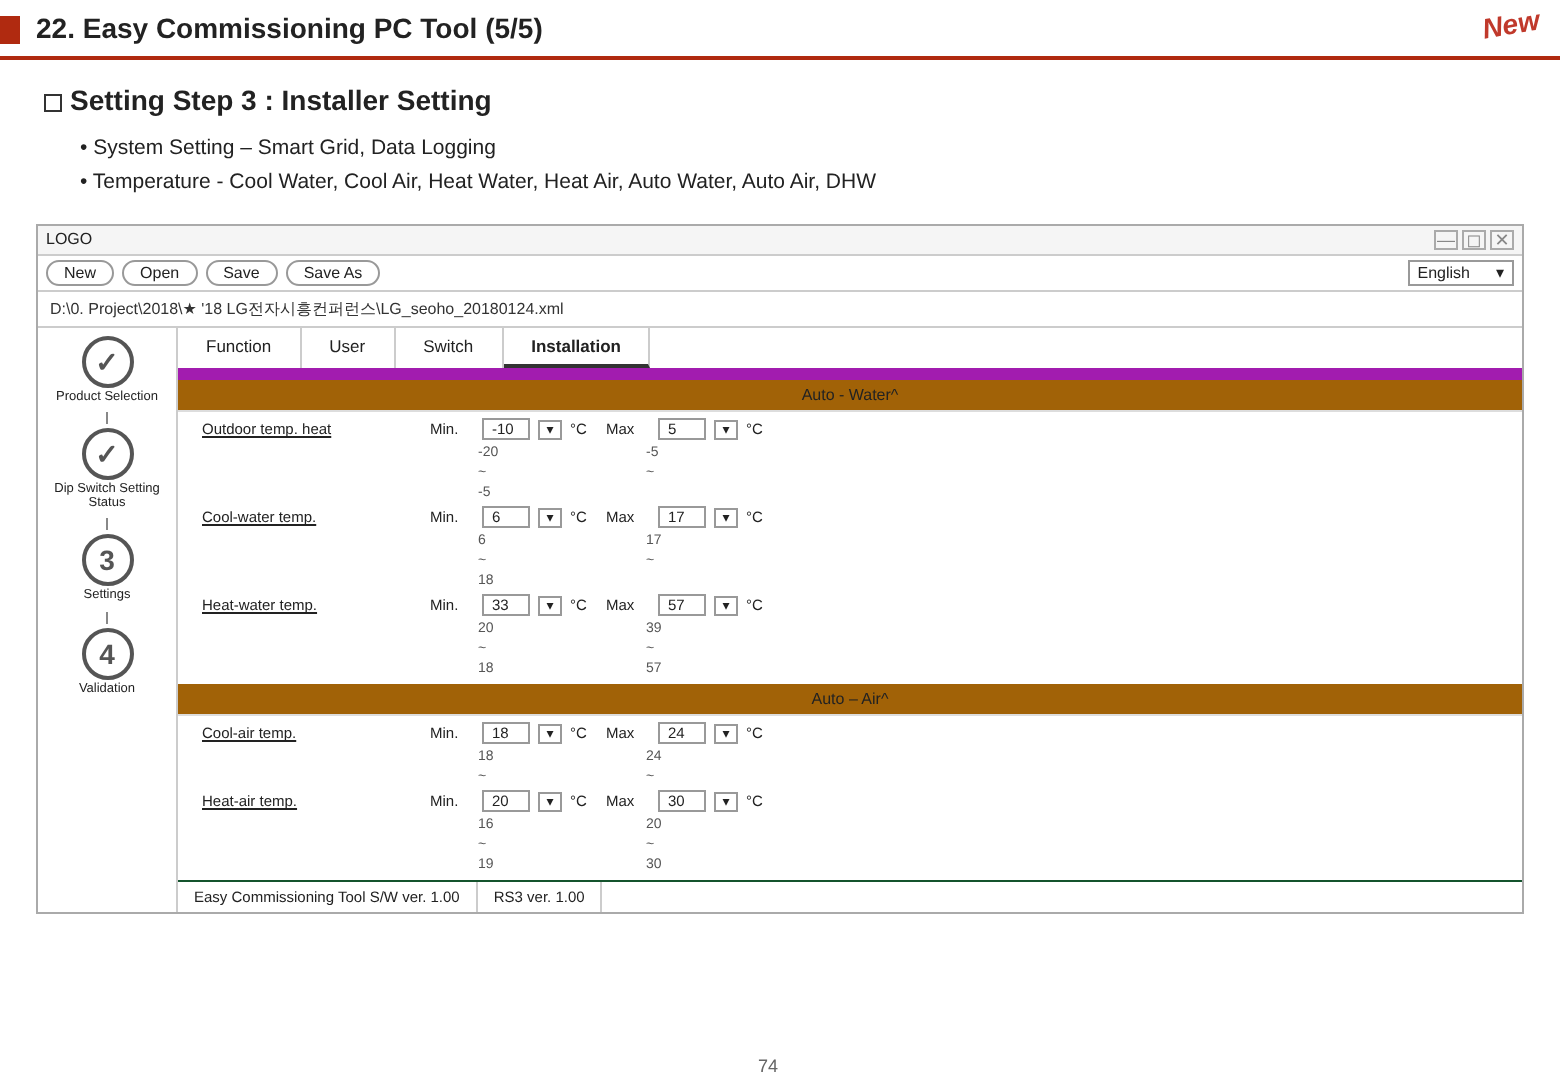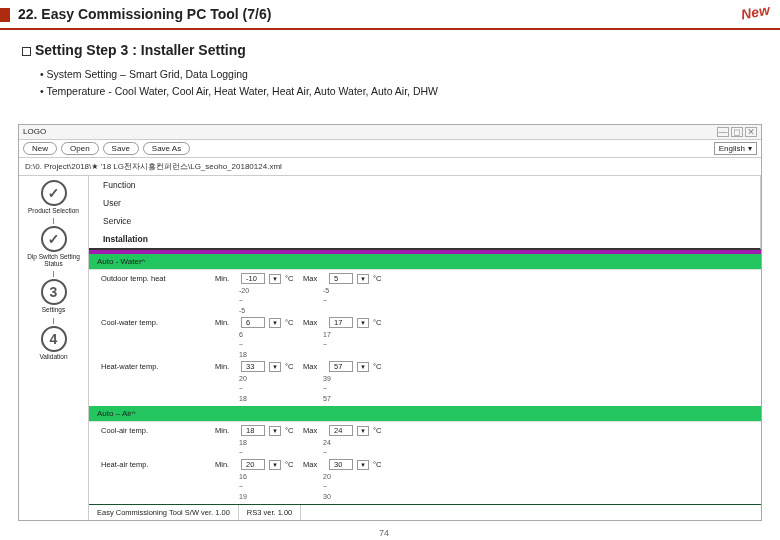--- a/index.html
+++ b/index.html
@@ -3,59 +3,59 @@
 <meta charset="utf-8">
 <style>
   * { box-sizing: border-box; margin: 0; padding: 0; }
   body { width: 780px; height: 540px; font-family: Arial, sans-serif; font-size: 10px; color: #222; background: #fff; position: relative; overflow: hidden; }
   .side-tick { position: absolute; left: 0; top: 8px; width: 10px; height: 14px; background: #b02a10; }
   .title-row { padding: 6px 14px 6px 18px; font-size: 14px; font-weight: bold; border-bottom: 2px solid #b02a10; }
   .new-badge { position: absolute; top: 4px; right: 10px; color: #c0392b; font-weight: bold; font-size: 14px; transform: rotate(-10deg); font-style: italic; }
   .section-head { padding: 12px 22px 4px; font-size: 14px; font-weight: bold; }
   .section-head .box { display:inline-block; width:9px; height:9px; border:1.5px solid #333; margin-right:4px; position:relative; top:1px;}
   .bullets { padding: 4px 40px 8px; font-size: 10.5px; line-height: 1.6; }
-  .app { margin: 16px 18px 0 18px; border: 1px solid #aaa; font-size: 8px; }
+  .app { margin: 4px 18px 0 18px; border: 1px solid #aaa; font-size: 8px; }
   .app-title { display:flex; align-items:center; padding:2px 4px; border-bottom:1px solid #ccc; background:#f5f5f5;}
   .app-title .spacer{flex:1}
   .winbtn{width:12px;height:10px;border:1px solid #aaa;margin-left:2px;display:flex;align-items:center;justify-content:center;color:#888;font-size:9px;}
   .toolbar{display:flex;align-items:center;padding:2px 4px;border-bottom:1px solid #ccc;gap:4px;}
   .btn{border:1px solid #999;border-radius:8px;padding:1px 8px;background:#fff;font-size:8px;cursor:pointer;}
   .toolbar .spacer{flex:1}
-  .lang{border:1px solid #999;padding:1px 4px;display:flex;align-items:center;gap:3px;font-size:8px;}
+  .lang{border:1px solid #999;padding:1px 4px;display:flex;align-items:center;gap:13px;font-size:8px;}
   .path{padding:3px 6px;border-bottom:1px solid #ccc;font-size:8px;color:#333;}
   .workarea{display:flex;}
   .steps{width:70px;border-right:1px solid #ccc;padding:4px 2px;display:flex;flex-direction:column;align-items:center;gap:2px;}
   .step-ic{width:26px;height:26px;border:2px solid #555;border-radius:50%;display:flex;align-items:center;justify-content:center;color:#555;font-size:14px;font-weight:bold;}
   .step-ic.chk::after{content:"✓";font-size:14px;}
   .step-lbl{font-size:6.5px;text-align:center;line-height:1;margin-bottom:2px;}
   .vline{width:1px;height:6px;background:#888;}
   .main{flex:1;overflow:hidden;}
-  .tabs{display:flex;border-bottom:4px solid #a21caf;flex-direction:column;}
+  .tabs{display:flex;border-bottom:6px solid #a21caf;}
   .tab{padding:4px 14px;border-right:1px solid #ccc;font-size:8.5px;cursor:pointer;}
   .tab.active{border-bottom:2px solid #333;font-weight:bold;}
-  .group-h{background:#22c55e;padding:3px 8px;display:flex;justify-content:flex-start;border-bottom:1px solid #ddd;font-size:8px;}
+  .group-h{background:#a16207;padding:3px 8px;display:flex;justify-content:center;border-bottom:1px solid #ddd;font-size:8px;}
   .rows{padding:2px 8px 2px 12px;}
   .row{display:flex;align-items:center;gap:4px;min-height:14px;font-size:7.5px;}
-  .row .lbl{width:110px;}
+  .row .lbl{width:110px;text-decoration:underline;}
   .row .mlabel{width:22px;}
   .pill{border:1px solid #999;padding:0 4px;min-width:24px;display:inline-block;border-radius:0;}
   .dd{border:1px solid #999;width:12px;height:10px;display:flex;align-items:center;justify-content:center;font-size:7px;}
   .unit{width:14px;}
   .subrow{display:flex;align-items:center;gap:4px;font-size:7px;color:#555;margin-left:134px;min-height:10px;}
   .subrow .pill{min-width:20px;border:none;}
   .subrow .sp{width:56px;}
   .footer{display:flex;border-top:1px solid #14532d;font-size:7.5px;}
   .footer div{padding:3px 8px;border-right:1px solid #ccc;}
   .pagenum{position:absolute;bottom:2px;left:0;right:12px;text-align:center;font-size:9px;color:#666;}
 </style>
 </head>
 <body>
 
 <div class="side-tick"></div>
-<div class="title-row">22. Easy Commissioning PC Tool (7/6)</div>
+<div class="title-row">22. Easy Commissioning PC Tool (5/5)</div>
 <div class="new-badge">New</div>
 
 <div class="section-head">
   <span class="box"></span><span>Setting Step 3 : Installer Setting</span>
 </div>
 <div class="bullets">
   <div>• System Setting – Smart Grid, Data Logging</div>
   <div>• Temperature - Cool Water, Cool Air, Heat Water, Heat Air, Auto Water, Auto Air, DHW</div>
 </div>
 
@@ -92,21 +92,21 @@
       <div class="step-lbl">Settings</div>
       <div class="vline"></div>
       <div class="step-ic">4</div>
       <div class="step-lbl">Validation</div>
     </div>
 
     <div class="main">
       <div class="tabs">
         <div class="tab">Function</div>
         <div class="tab">User</div>
-        <div class="tab">Service</div>
+        <div class="tab">Switch</div>
         <div class="tab active">Installation</div>
       </div>
 
       <div class="group-h">
         <span>Auto - Water</span>
           <span>^</span>
       </div>
       <div class="rows" id="rows1">
           <div class="row">
     <span class="lbl">Outdoor temp. heat</span>

